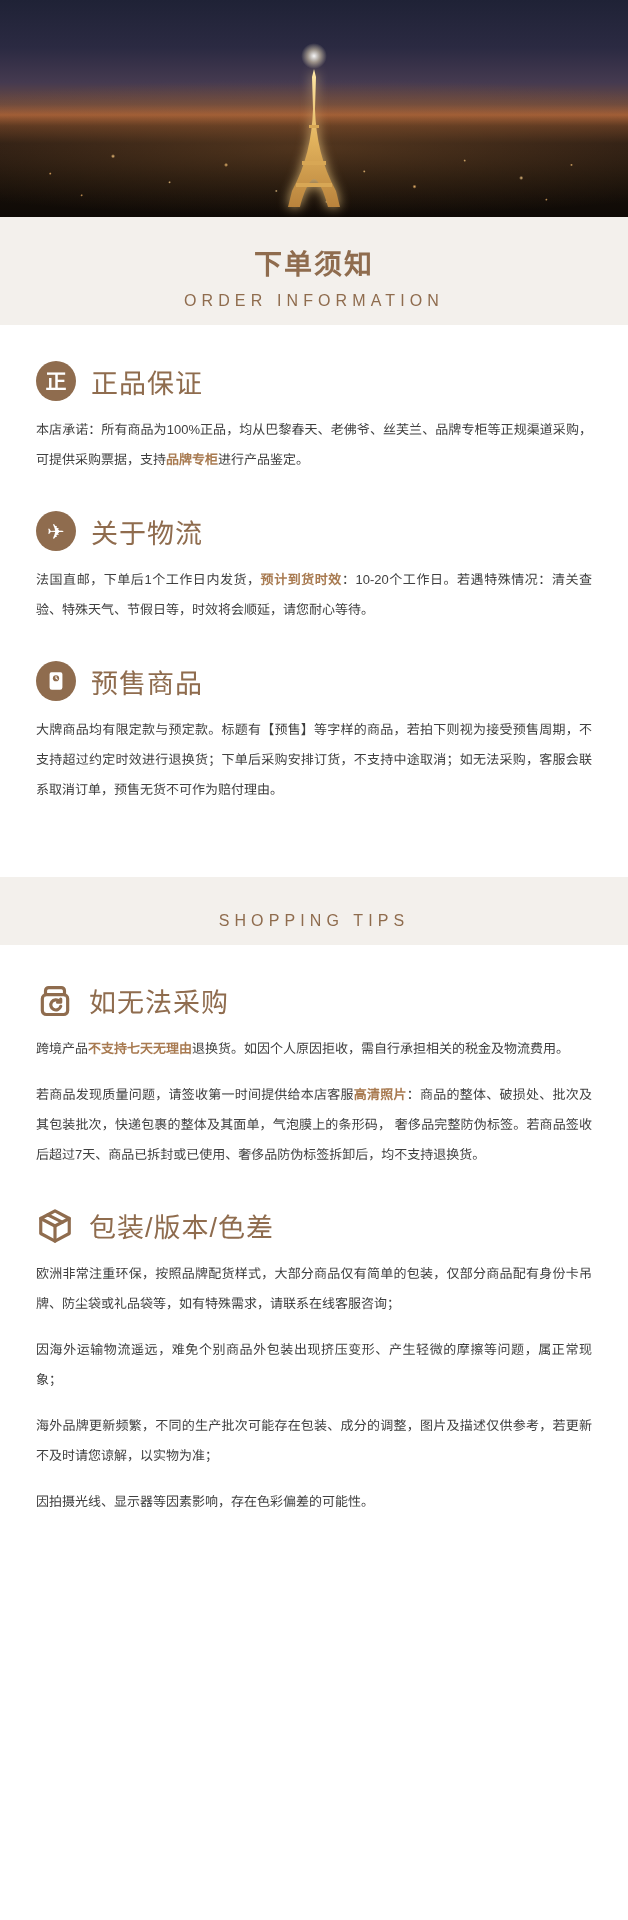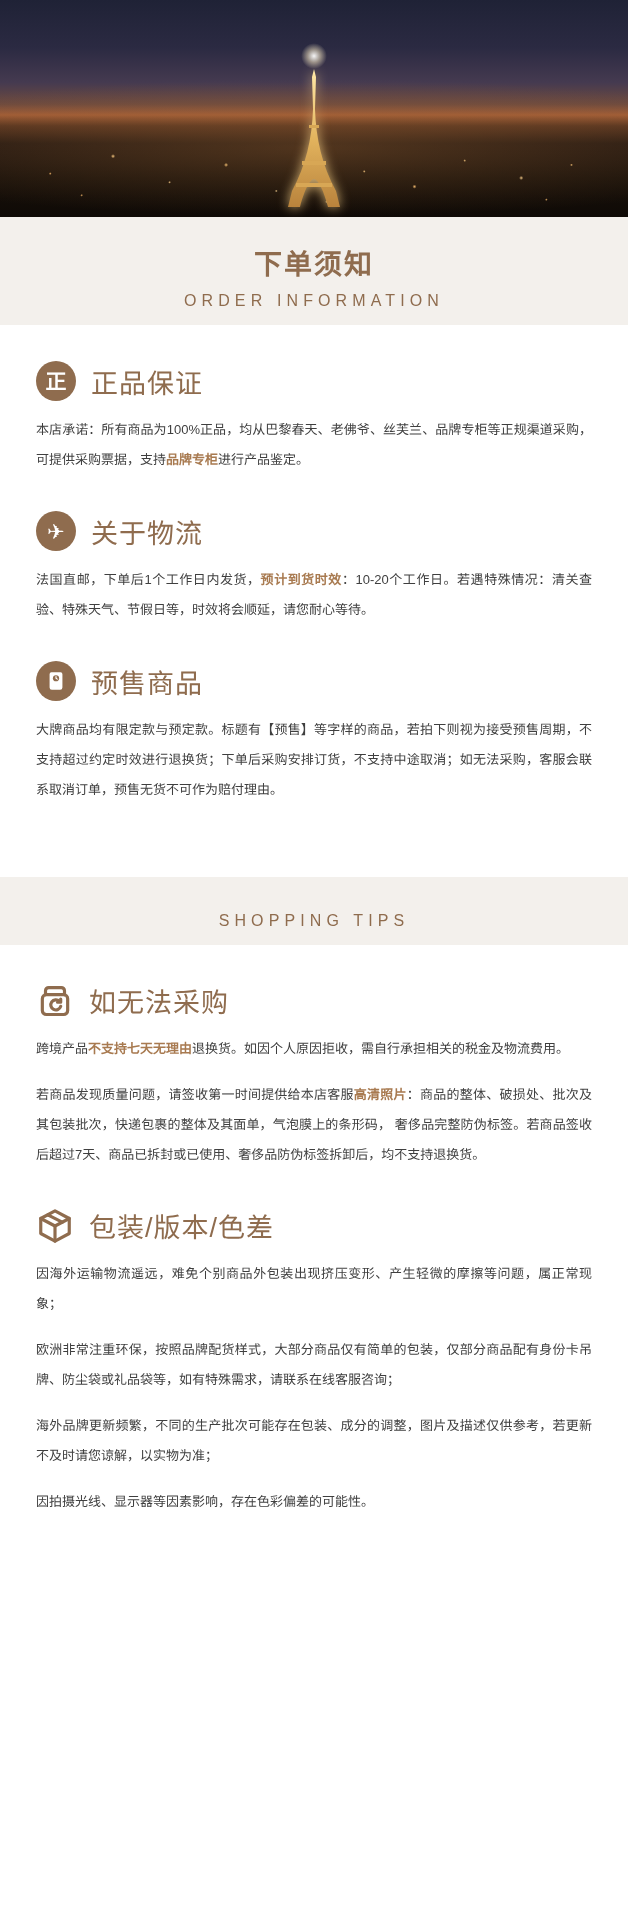--- a/index.html
+++ b/index.html
@@ -170,19 +170,19 @@
           <span class="icon outline">
             <svg width="38" height="38" viewBox="0 0 24 24" fill="none" stroke="var(--accent)" stroke-width="2" stroke-linecap="round" stroke-linejoin="round">
       <path d="M12 2.5 L21 7.25 V16.75 L12 21.5 L3 16.75 V7.25 Z"></path>
       <path d="M3 7.25 L12 12 L21 7.25"></path>
       <path d="M12 12 V21.5"></path>
       <path d="M7.5 5 L16.5 9.6"></path>
     </svg>
           </span>
           <h2 class="sec-title">包装/版本/色差</h2>
         </div>
+        <p><span>欧洲非常注重环保，按照品牌配货样式，大部分商品仅有简单的包装，仅部分商品配有身份卡吊牌、防尘袋或礼品袋等，如有特殊需求，请联系在线客服咨询；</span></p>
         <p><span>因海外运输物流遥远，难免个别商品外包装出现挤压变形、产生轻微的摩擦等问题，属正常现象；</span></p>
-        <p><span>欧洲非常注重环保，按照品牌配货样式，大部分商品仅有简单的包装，仅部分商品配有身份卡吊牌、防尘袋或礼品袋等，如有特殊需求，请联系在线客服咨询；</span></p>
         <p><span>海外品牌更新频繁，不同的生产批次可能存在包装、成分的调整，图片及描述仅供参考，若更新不及时请您谅解，以实物为准；</span></p>
         <p><span>因拍摄光线、显示器等因素影响，存在色彩偏差的可能性。</span></p>
       </section>
     </div>
 </div>
 
 </body></html>

